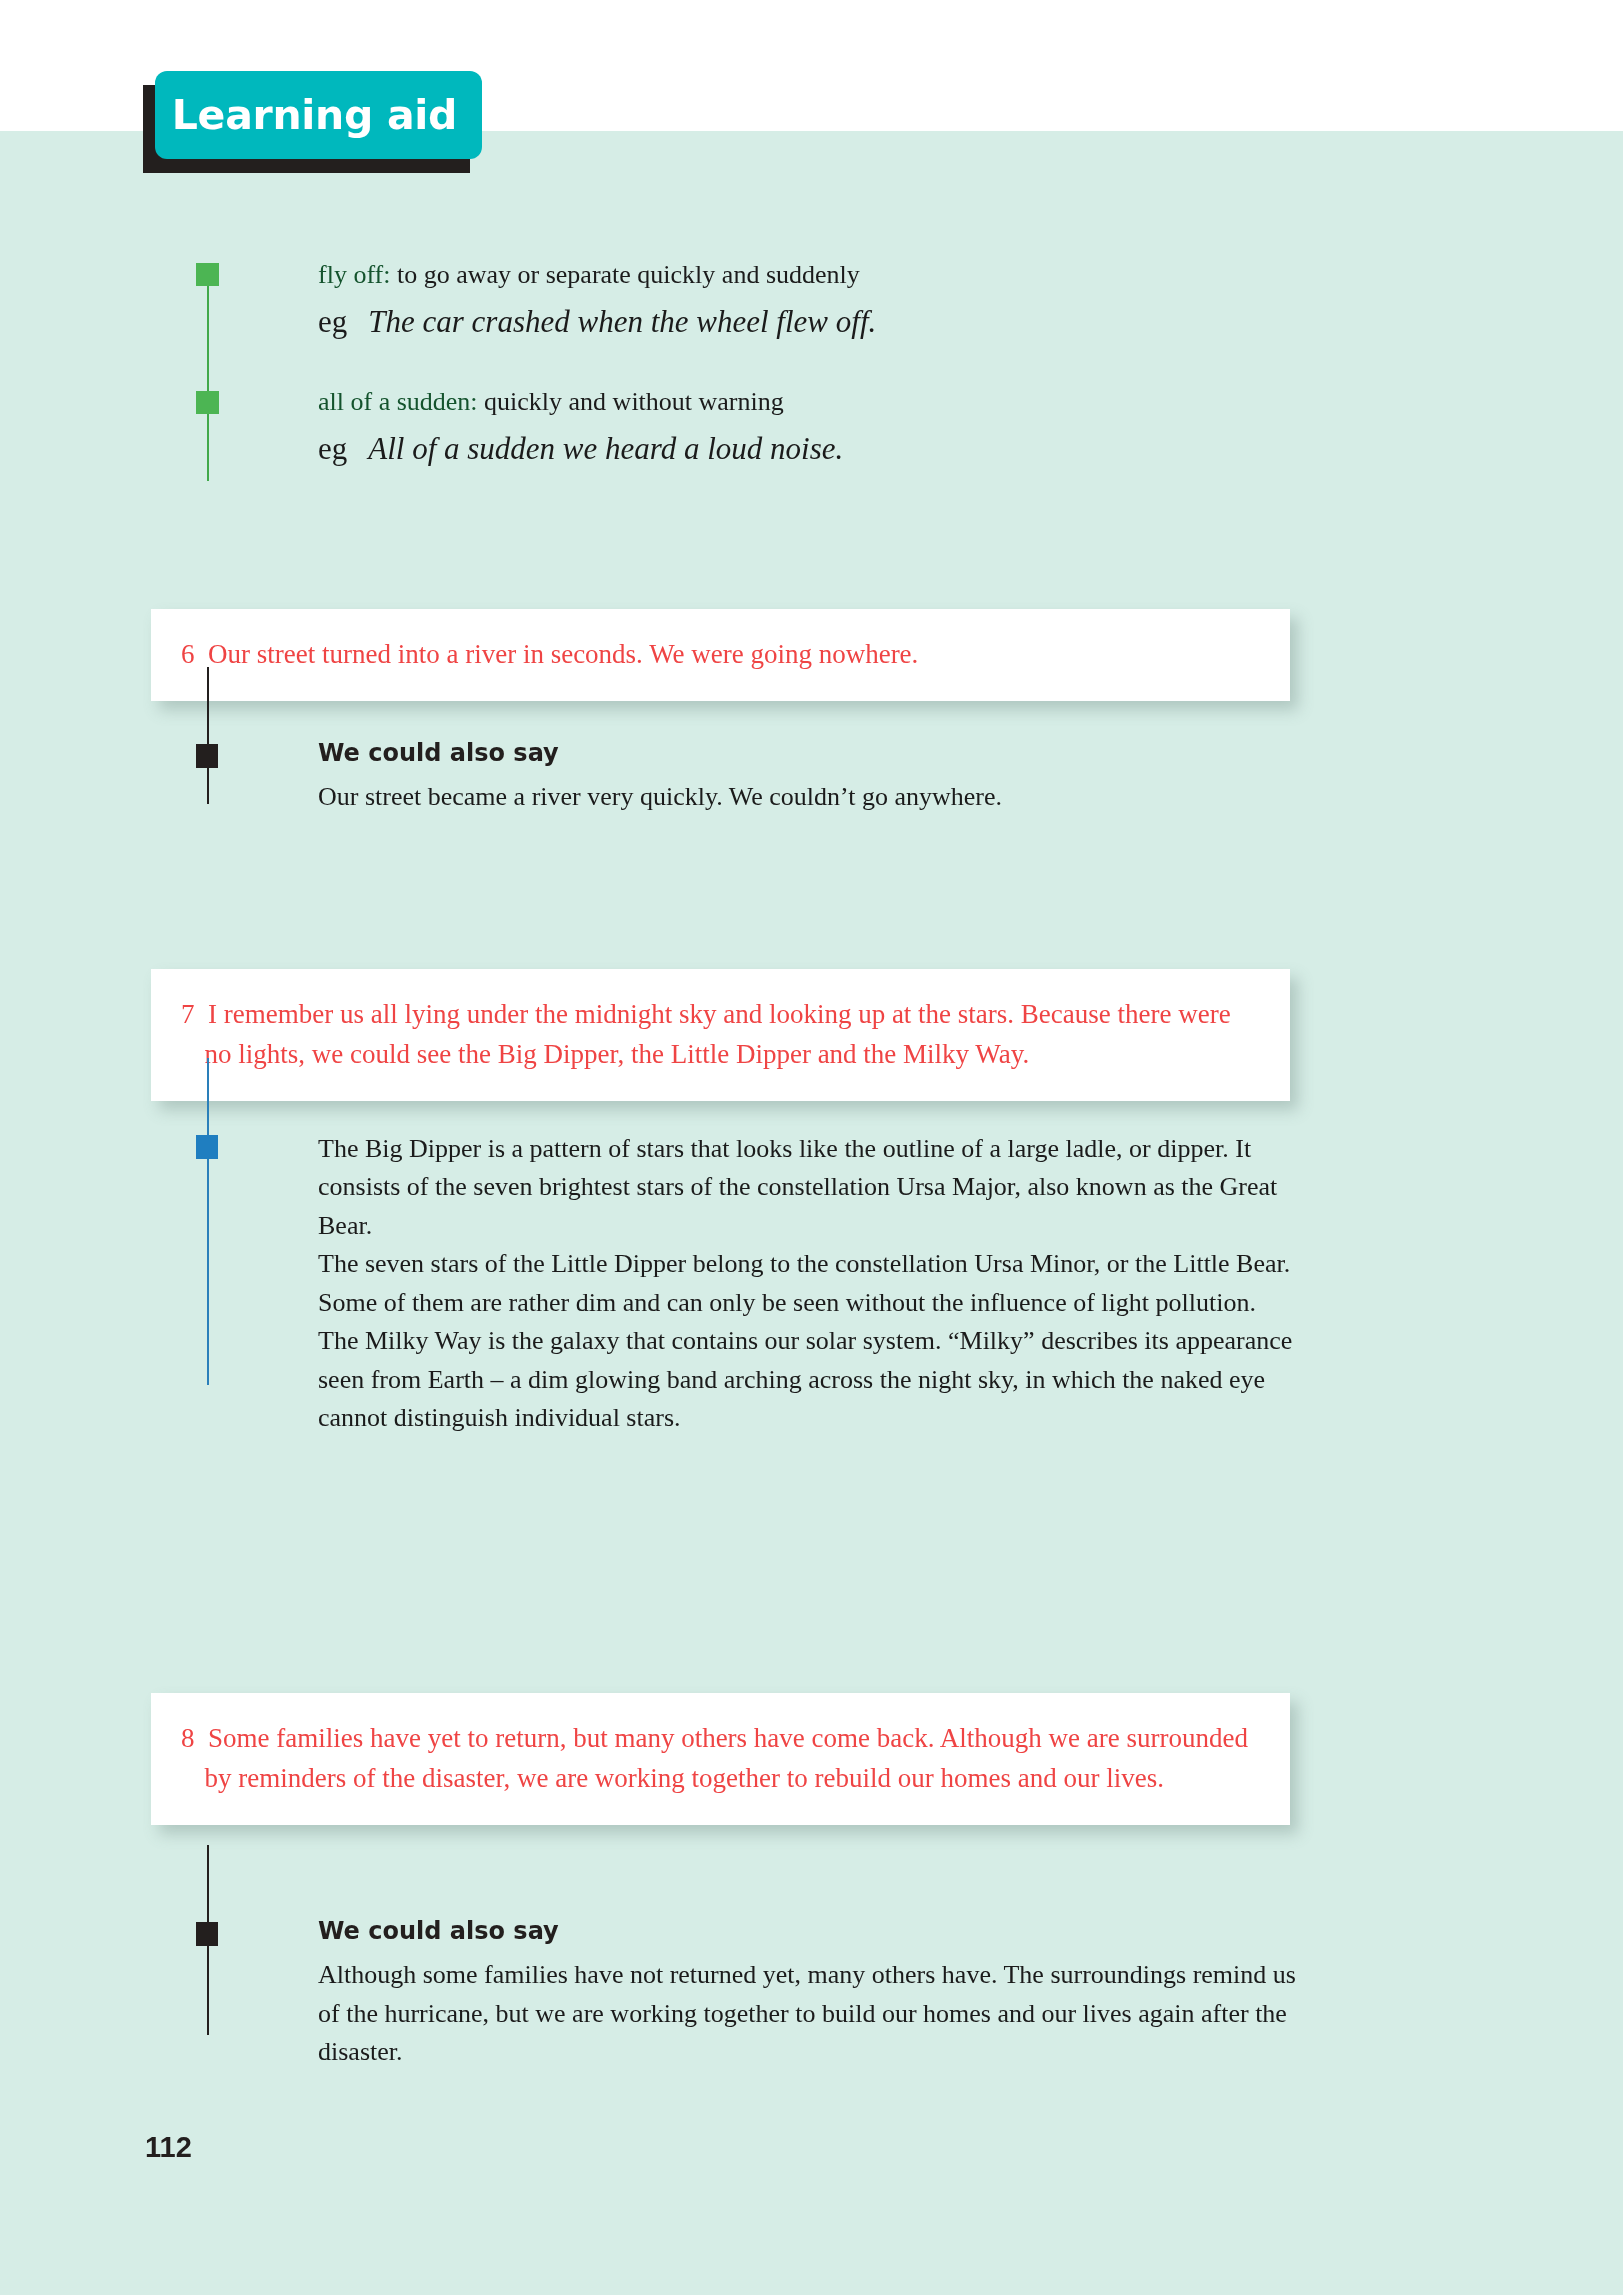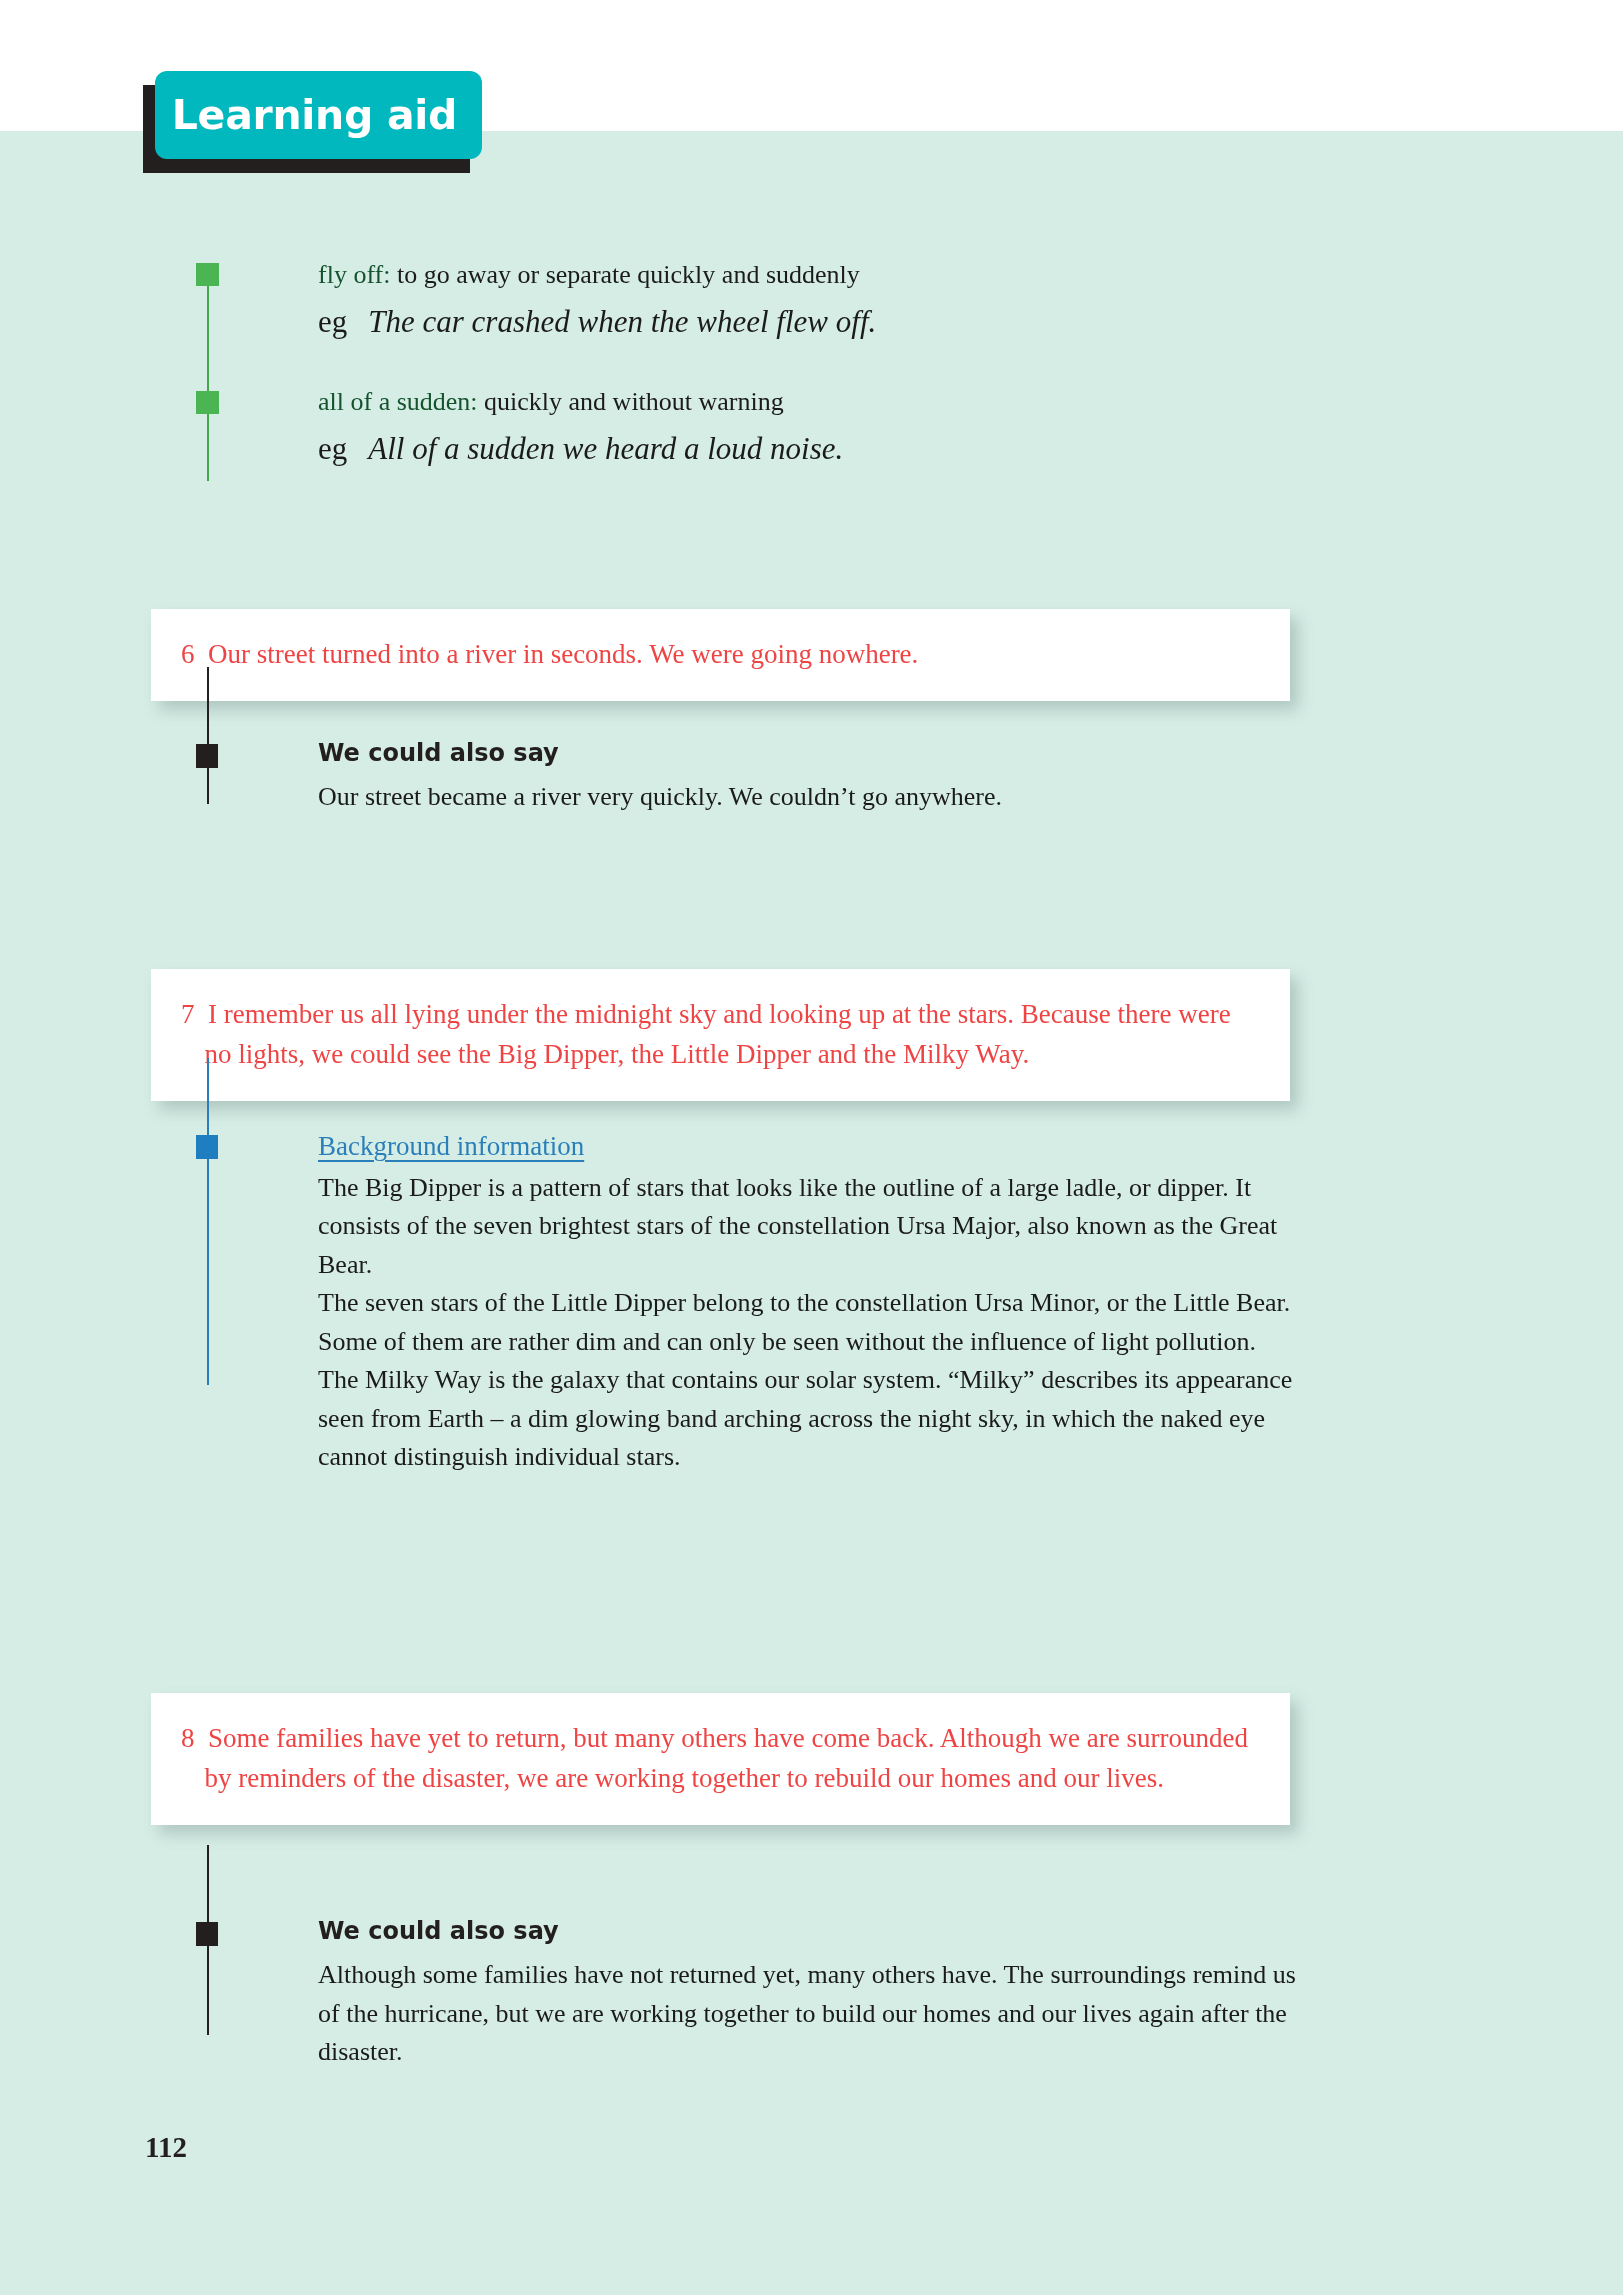--- a/index.html
+++ b/index.html
@@ -186,21 +186,21 @@
     font-size: 26px;
     color: #1b1b1b;
     line-height: 1.48;
   }
 
   
   .page-number {
     position: absolute;
     left: 145px;
     top: 2131px;
-    font-family: Liberation Serif, serif;
+    font-family: Liberation Sans, sans-serif;
     font-weight: bold;
     font-size: 29px;
     color: #231f1e;
   }
 </style>
 </head>
 <body>
 
 <div class="page-white-band"></div>
 <div class="page-tint"></div>
@@ -246,21 +246,20 @@
 </div>
 
 <div class="quote-card" style="top:969px;">
   <div class="quote-text"><span class="quote-num">7</span>&nbsp; <span>I remember us all lying under the midnight sky and looking up at the stars. Because there were no lights, we could see the Big Dipper, the Little Dipper and the Milky Way.</span></div>
 </div>
 
 <div class="note-block" style="top:1130px;">
   <div class="note-rail blue" style="height:327px;"></div>
   <div class="note-bullet blue"></div>
   <div class="note-body">
-    <div class="note-heading link-style">Background information</div>
     <div class="note-paragraph" style="white-space:pre-line;">The Big Dipper is a pattern of stars that looks like the outline of a large ladle, or dipper. It consists of the seven brightest stars of the constellation Ursa Major, also known as the Great Bear.
 The seven stars of the Little Dipper belong to the constellation Ursa Minor, or the Little Bear. Some of them are rather dim and can only be seen without the influence of light pollution.
 The Milky Way is the galaxy that contains our solar system. “Milky” describes its appearance seen from Earth – a dim glowing band arching across the night sky, in which the naked eye cannot distinguish individual stars.</div>
   </div>
 </div>
 
 <div class="quote-card" style="top:1693px;">
   <div class="quote-text"><span class="quote-num">8</span>&nbsp; <span>Some families have yet to return, but many others have come back. Although we are surrounded by reminders of the disaster, we are working together to rebuild our homes and our lives.</span></div>
 </div>
 

